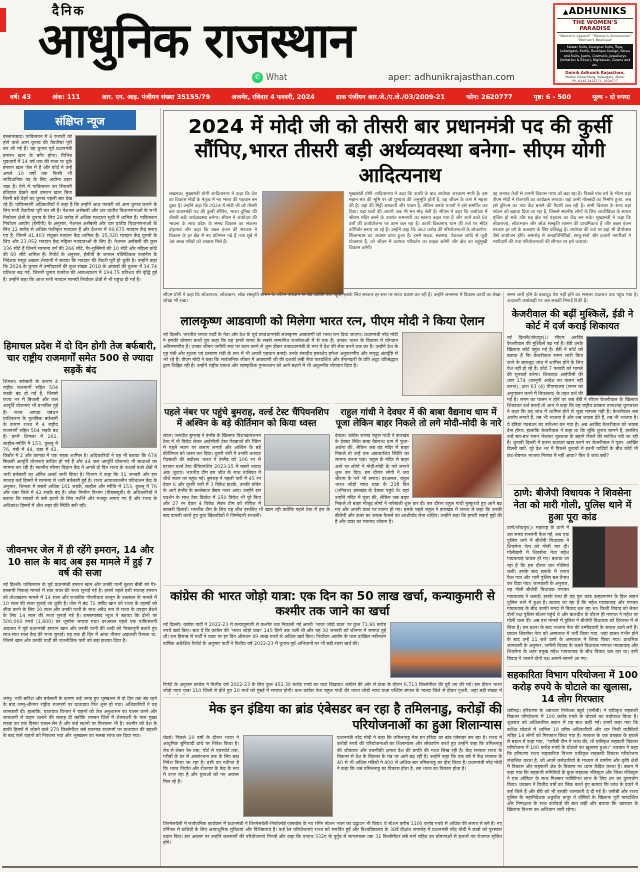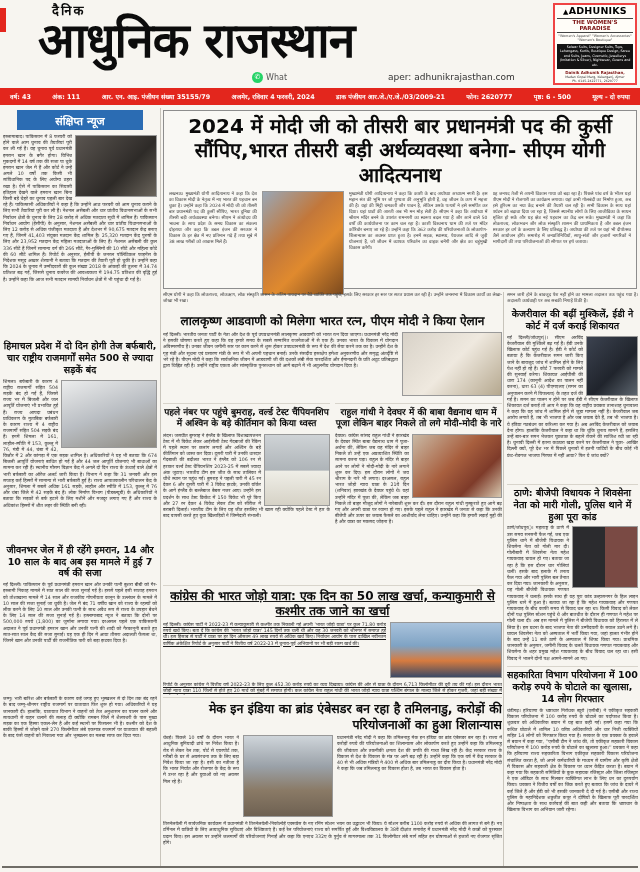--- a/index.html
+++ b/index.html
@@ -33,21 +33,21 @@
   .vrule1{left:160px;top:108px;width:1px;height:758px;background:#c8c4bb;}
   .vrule2{left:503px;top:292px;width:1px;height:574px;background:#c8c4bb;}
   .bottom-rule{left:2px;top:866px;width:636px;height:2px;background:#6f6c66;}
   
   .headline{font-weight:800;text-align:center;color:#0d0d0d;line-height:1.25;}
   .body-text{font-size:4.7px;line-height:1.32;text-align:justify;color:#3b3b3b;overflow:hidden;}
   .photo{border:1px solid #999;box-sizing:border-box;}
   .ph-r{float:right;margin:1px 0 1px 3px;}
   
   .col-left{left:2px;top:110px;width:156px;height:756px;overflow:hidden;}
-  .brief-title{width:126px;margin:0 auto 4px;background:#2b6cb3;color:#fff;font-size:11px;font-weight:bold;
+  .brief-title{width:112px;margin:0 auto 4px;background:#2b6cb3;color:#fff;font-size:11px;font-weight:bold;
                text-align:center;padding:2.5px 0;}
   .lh{font-size:9.5px;margin:3px 1px 3px;}
   .col-left .body-text{margin:0 1px;}
   
   .main-box{left:163px;top:110px;width:474px;height:179px;border:1.5px solid #8d8d8d;background:#f9f8f4;
             box-sizing:border-box;padding:3px 5px;}
   .main-headline{font-size:20px;font-weight:900;text-align:center;line-height:1.22;color:#0a0a0a;}
   .main-cols{display:flex;gap:5px;height:106px;overflow:hidden;margin-top:4px;}
   .mcol{font-size:4.5px;line-height:1.32;text-align:justify;color:#3b3b3b;overflow:hidden;}
   .mcol1{width:88px;} .mcol2{flex:1;} .mcol3{flex:1;}
@@ -59,21 +59,21 @@
   .advani .headline{font-size:12px;margin:8px 0 3px;}
   .adv-row{display:flex;gap:4px;height:66px;overflow:hidden;}
   .adv-row .body-text{flex:1;}
   .ph-advani{width:100px;height:64px;flex:0 0 100px;
              background:linear-gradient(135deg,#d8d2c8,#efe9df 50%,#b5a88f 100%);}
   .bumrah{left:163px;top:403px;width:167px;height:180px;border-top:1px solid #d8d4cb;padding-top:2px;overflow:hidden;box-sizing:border-box;}
   .rahul{left:335px;top:403px;width:167px;height:180px;border-top:1px solid #d8d4cb;padding-top:2px;overflow:hidden;box-sizing:border-box;}
   .bumrah .headline,.rahul .headline{font-size:9px;margin:1px 0 3px;}
   .ph-cricket{width:66px;height:72px;background:linear-gradient(180deg,#cfd3d6 0%,#aeb4b8 50%,#efeee7 52%,#d6d2c6 100%);}
   .ph-temple{width:90px;height:64px;background:linear-gradient(135deg,#c9b9a5,#a85f3e 45%,#7e3b2a 72%,#d8c9b0 100%);}
-  .yatra{left:163px;top:585px;width:339px;height:110px;border-top:1px solid #d8d4cb;padding-top:2px;overflow:hidden;box-sizing:border-box;text-decoration:underline;}
+  .yatra{left:163px;top:585px;width:339px;height:110px;border-top:1px solid #d8d4cb;padding-top:2px;overflow:hidden;box-sizing:border-box;}
   .yatra .headline{font-size:12px;margin:1px 0 3px;}
   .yatra-row{display:flex;gap:4px;height:58px;overflow:hidden;}
   .yatra-row .body-text{flex:1;}
   .ph-yatra{width:112px;height:56px;flex:0 0 112px;
             background:linear-gradient(180deg,#aac3dc 0%,#7fa3c4 42%,#d77b3f 70%,#3b4a66 100%);}
   .yatra-bottom{margin-top:2px;height:16px;}
   .mii{left:163px;top:697px;width:339px;height:168px;border-top:1px solid #d8d4cb;padding-top:2px;overflow:hidden;box-sizing:border-box;}
   .mii .headline{font-size:12.5px;margin:1px 0 3px;text-align:right;}
   .mii-row{display:flex;gap:4px;height:84px;overflow:hidden;}
   .mii-c1{width:76px;} .mii-c2{flex:1;}

